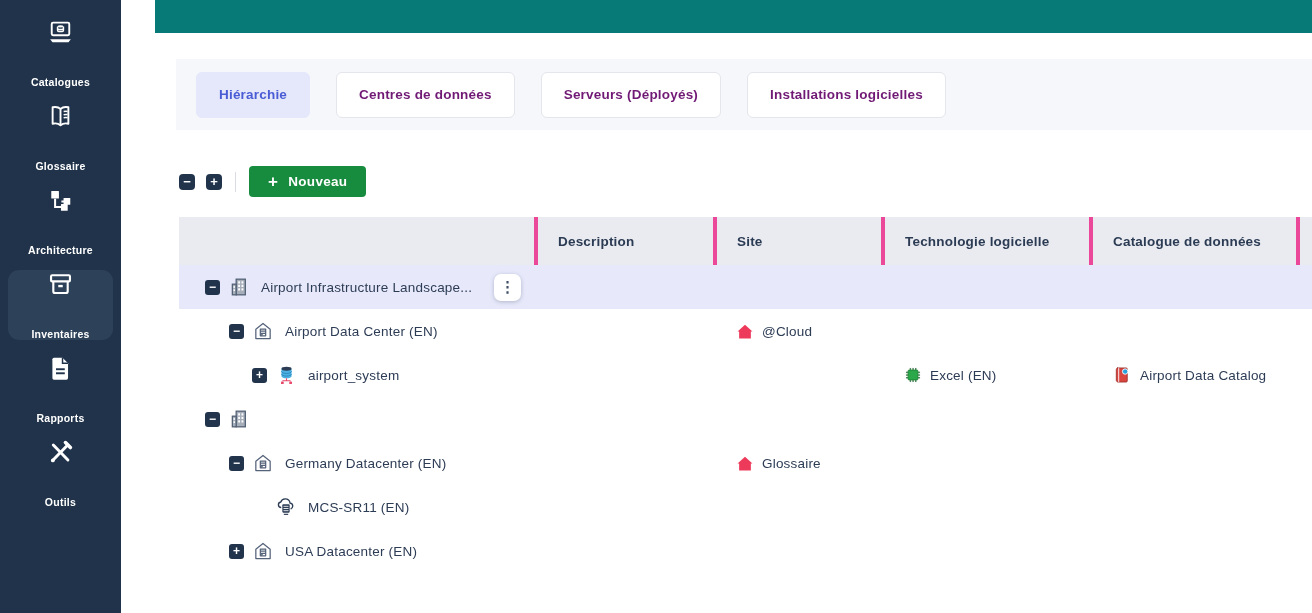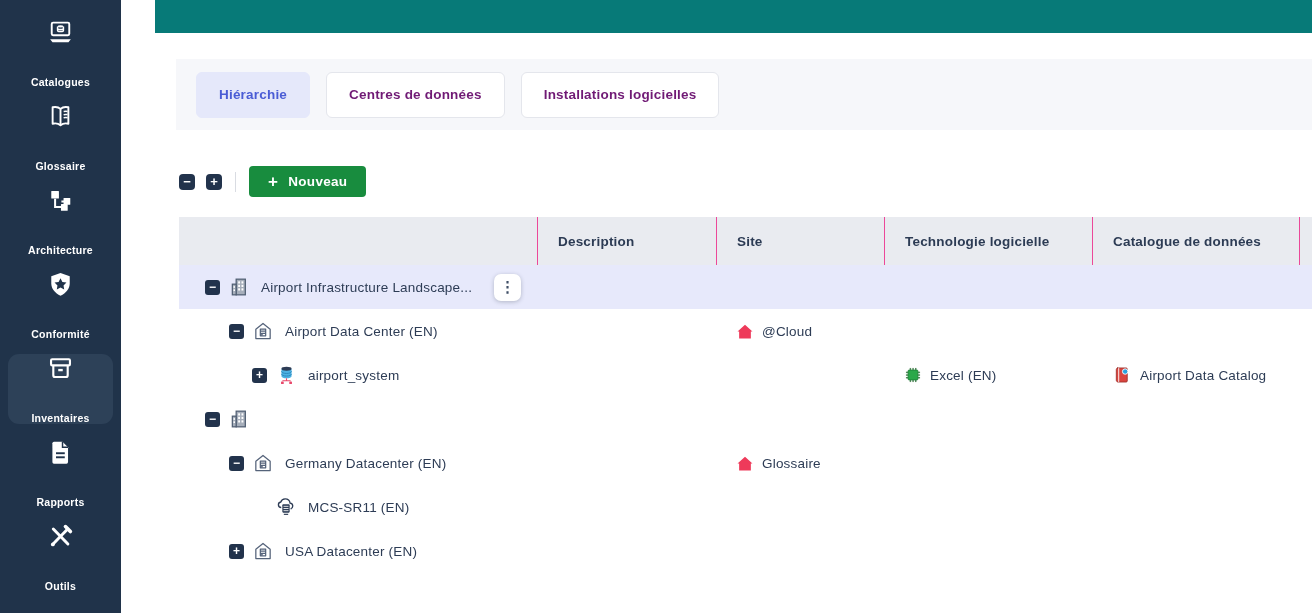--- a/index.html
+++ b/index.html
@@ -23,21 +23,21 @@
   .side-item.active{background:#2d4158;border-radius:11px;}
   .side-item .side-icon{display:flex;align-items:center;justify-content:center;height:28px;}
   .side-item .lbl{color:#ffffff;font-size:10.5px;font-weight:bold;letter-spacing:.25px;}
 
   
   .main{position:relative;flex:1;height:613px;background:#ffffff;}
   .topbar{position:absolute;left:34px;right:0;top:0;height:33px;background:#077a78;}
 
   .tabs-panel{
     position:absolute;left:55px;right:0;top:59px;height:71px;background:#f6f7fa;
-    display:flex;align-items:center;gap:16px;padding-left:20px;box-sizing:border-box;
+    display:flex;align-items:center;gap:26px;padding-left:20px;box-sizing:border-box;
   }
   .tab{
     height:46px;padding:0 22px;display:flex;align-items:center;cursor:pointer;
     background:#ffffff;border:1px solid #e4e6ec;border-radius:6px;
     font-size:13.5px;font-weight:bold;color:#701a75;letter-spacing:.2px;
     font-family:"Liberation Sans",sans-serif;
   }
   .tab.active{background:#e5e8fa;border-color:#e5e8fa;color:#4a5cd5;}
 
   .toolbar{position:absolute;left:58px;top:166px;display:flex;align-items:center;gap:11px;}
@@ -54,21 +54,21 @@
   }
   .new-btn .plus{font-size:17px;font-weight:bold;line-height:1;}
 
   
   .table{position:absolute;left:58px;right:0;top:217px;}
   .thead,.row{display:grid;grid-template-columns:359px 179px 168px 208px 207px 1fr;}
   .thead{height:48px;background:#e9ebf0;}
   .th{
     display:flex;align-items:center;padding-left:20px;box-sizing:border-box;
     font-size:13.5px;font-weight:bold;color:#2c3b54;letter-spacing:.2px;
-    border-right:1px solid #ec4899;
+    border-right:4px solid #ec4899;
   }
   .th.first{padding-left:0;}
   .th.filler{border-right:none;padding-left:0;}
   .row{height:44px;background:#ffffff;}
   .row.selected{background:#e7e9fb;}
   .cell{display:flex;align-items:center;font-size:13.5px;color:#2d3c55;letter-spacing:.2px;box-sizing:border-box;}
   .cell.pad{padding-left:20px;}
   .cicon{display:flex;align-items:center;margin-right:9px;flex:none;}
   .toggle{
     width:15px;height:15px;background:#22334c;border:none;border-radius:3px;color:#fff;
@@ -116,29 +116,20 @@
         <span class="side-icon">
           <svg width="27" height="27" viewBox="0 0 24 24">
             <path d="M7.2 10.4v7.4h5.6M12.8 12.9h4.8" stroke="#fff" stroke-width="1.8" fill="none"></path>
             <rect x="3.8" y="3.5" width="6.8" height="6.8" rx=".5" fill="#fff"></rect>
             <rect x="14.7" y="9.8" width="6" height="6" rx=".5" fill="#fff"></rect>
             <rect x="12.4" y="15.2" width="6" height="6" rx=".5" fill="#fff"></rect>
           </svg>
         </span>
         <div class="lbl">Architecture</div>
       </div>
-      <div class="side-item">
-        <span class="side-icon">
-          <svg width="27" height="27" viewBox="0 0 24 24">
-            <path d="M12 1.8l8.2 2.9v6.2c0 5-3.3 8.7-8.2 11.2C7.1 19.6 3.8 15.9 3.8 10.9V4.7Z" fill="#fff"></path>
-            <path d="M12 6.4l1.7 3.3 3.6.5-2.6 2.6.6 3.6L12 14.7l-3.3 1.7.6-3.6-2.6-2.6 3.6-.5Z" fill="#20334a"></path>
-          </svg>
-        </span>
-        <div class="lbl">Conformité</div>
-      </div>
       <div class="side-item active">
         <span class="side-icon">
           <svg width="27" height="27" viewBox="0 0 24 24" fill="none" stroke="#fff" stroke-width="1.9">
             <rect x="3.6" y="3.8" width="16.8" height="5.4" rx="1"></rect>
             <path d="M5.6 9.2v8.8a1.6 1.6 0 0 0 1.6 1.6h9.6a1.6 1.6 0 0 0 1.6-1.6V9.2"></path>
             <path d="M10 13.4h4" stroke-width="2.1"></path>
           </svg>
         </span>
         <div class="lbl">Inventaires</div>
       </div>
@@ -168,20 +159,23 @@
 
   <div class="main">
     <div class="topbar"></div>
 
     <div class="tabs-panel" id="tabs">
         <button class="tab active">
           <span>Hiérarchie</span>
         </button>
         <button class="tab">
           <span>Centres de données</span>
+        </button>
+        <button class="tab">
+          <span>Serveurs (Déployés)</span>
         </button>
         <button class="tab">
           <span>Installations logicielles</span>
         </button>
       </div>
 
     <div class="toolbar">
       <button class="sq">−</button>
       <button class="sq">+</button>
       <div class="vdiv"></div>

